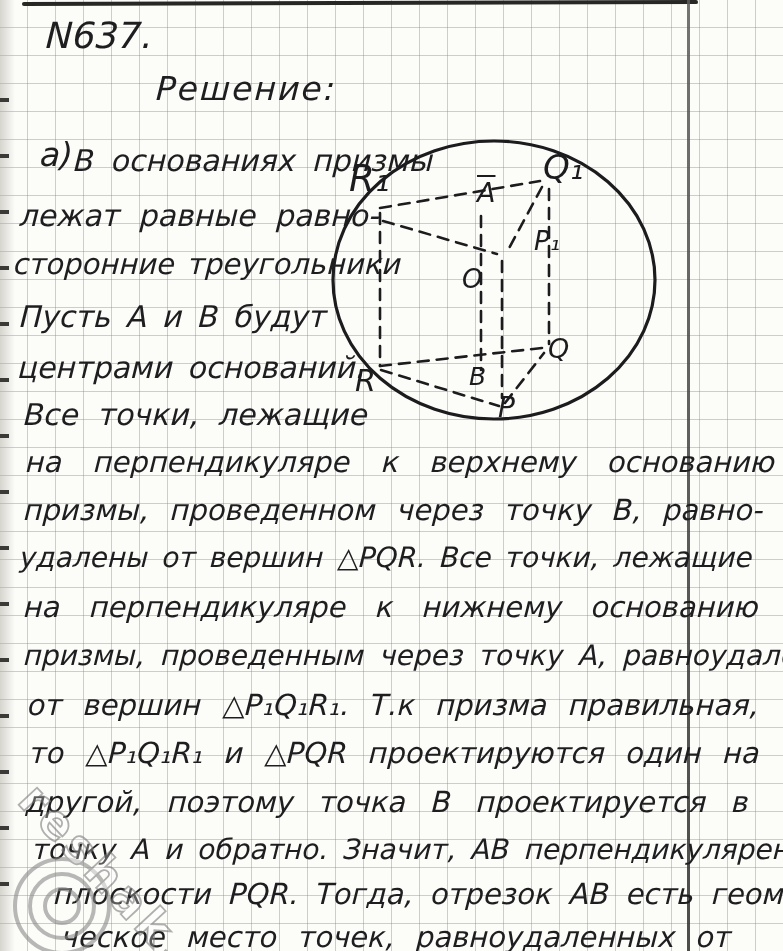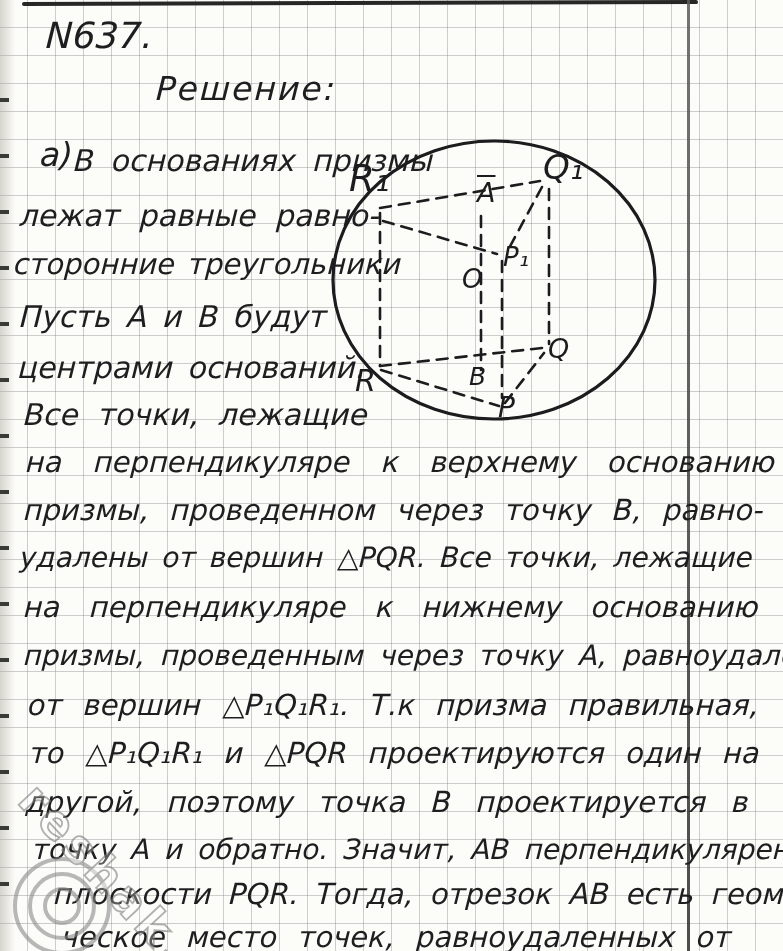--- a/index.html
+++ b/index.html
@@ -74,21 +74,21 @@
         <path d="M380 366 L542 348"></path>
         <path d="M381 370 L499 406"></path>
         <path d="M505 403 L544 353"></path>
       </g>
     </g>
   </svg>
 
   <span class="vlabel" style="left:349px;top:160px;font-size:37px;">R₁</span>
   <span class="vlabel overbar" style="left:477px;top:179px;font-size:27px;">A</span>
   <span class="vlabel" style="left:543px;top:150px;font-size:34px;">Q₁</span>
-  <span class="vlabel" style="left:503px;top:244px;font-size:26px;">P₁</span>
+  <span class="vlabel" style="left:503px;top:228px;font-size:26px;padding-left:31px;">P₁</span>
   <span class="vlabel" style="left:462px;top:266px;font-size:26px;">O</span>
   <span class="vlabel" style="left:548px;top:335px;font-size:27px;">Q</span>
   <span class="vlabel" style="left:355px;top:366px;font-size:30px;">R</span>
   <span class="vlabel" style="left:469px;top:364px;font-size:25px;">B</span>
   <span class="vlabel" style="left:498px;top:394px;font-size:28px;">P</span>
 
   <svg class="wm-svg" width="783" height="951" viewBox="0 0 783 951">
     <g opacity="0.6">
       <circle cx="62" cy="906" r="47" stroke="#8a8a8a" stroke-width="4" fill="none"></circle>
       <circle cx="62" cy="906" r="32" stroke="#8a8a8a" stroke-width="4" fill="none"></circle>

